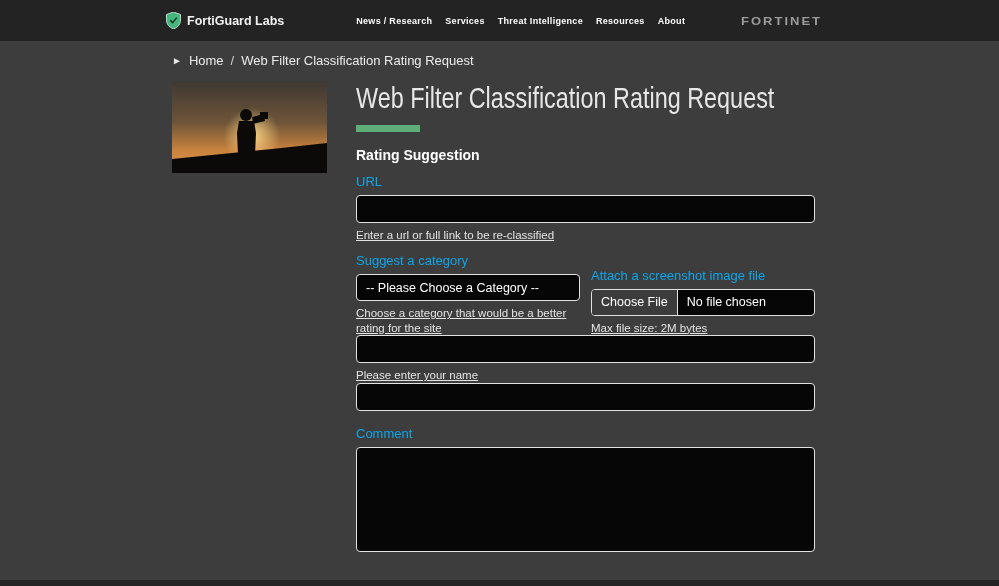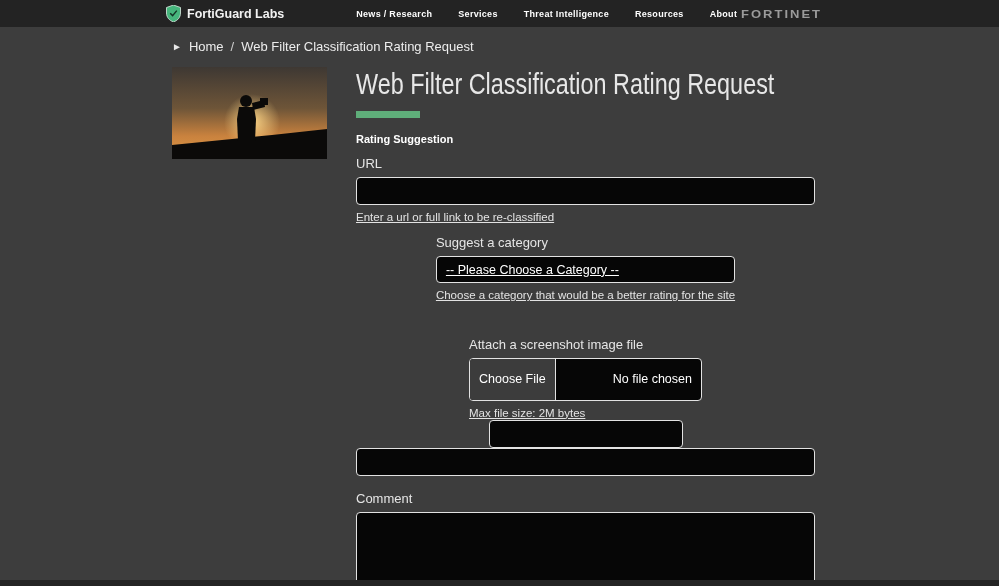--- a/index.html
+++ b/index.html
@@ -7,21 +7,21 @@
   body {
     background: #3d3d3d;
     font-family: "Liberation Sans", sans-serif;
     color: #fff;
     overflow: hidden;
     position: relative;
   }
 
   
   .navbar {
-    height: 27px;
+    height: 41px;
     background: #232323;
     display: flex;
     align-items: center;
     padding-left: 166px;
     padding-right: 177px;
   }
   .brand {
     display: flex;
     align-items: center;
     gap: 6px;
@@ -29,21 +29,21 @@
   }
   .brand-text {
     font-size: 12.5px;
     font-weight: bold;
     color: #f2f2f2;
     white-space: nowrap;
   }
   .nav-menu {
     display: flex;
     align-items: center;
-    gap: 26px;
+    gap: 13px;
     margin-left: 72px;
   }
   .nav-item {
     font-size: 9px;
     font-weight: bold;
     color: #ffffff;
     letter-spacing: .3px;
     cursor: pointer;
     white-space: nowrap;
   }
@@ -97,28 +97,28 @@
     line-height: 1.1;
   }
   .title-underline {
     width: 64px;
     height: 7px;
     margin-top: 11px;
     background: #5fae7a;
   }
 
   .section-heading {
-    font-size: 11px;
+    font-size: 14px;
     font-weight: bold;
     color: #ffffff;
     margin-top: 15px;
   }
   .field-label {
     font-size: 13px;
-    color: #e5e5e5;
+    color: #0ea5e9;
     margin: 11px 0 6px;
   }
   .text-input, .select-box, .file-box, .textarea-input {
     width: 100%;
     background: #060606;
     border: 1px solid #e2e2e2;
     border-radius: 4px;
     color: #fff;
     font-family: "Liberation Sans", sans-serif;
   }
@@ -130,60 +130,57 @@
   }
   .help-text {
     font-size: 11.5px;
     color: #e3e3e3;
     margin-top: 5px;
     line-height: 1.25;
     text-decoration: underline;
   }
   .two-col {
     display: flex;
-    gap: 23px;
-    align-items: center;
-    flex-direction: column;
+    gap: 11px;
+    align-items: flex-end;
   }
   .col { flex: 1 1 0; min-width: 0; }
 
   .select-box {
     height: 27px;
     display: flex;
     align-items: center;
     padding: 0 9px;
     font-size: 12.5px;
     cursor: pointer;
     white-space: nowrap;
-    text-decoration: underline;
   }
 
   .file-box {
-    height: 43px;
+    height: 27px;
     display: flex;
     align-items: stretch;
     overflow: hidden;
     cursor: pointer;
   }
   .file-btn {
     background: #3c3c3c;
     display: flex;
     align-items: center;
     padding: 0 9px;
     font-size: 12.5px;
     border-right: 1px solid #e2e2e2;
     white-space: nowrap;
   }
   .file-status {
     display: flex;
     align-items: center;
     padding: 2px 9px;
     font-size: 12.5px;
     white-space: nowrap;
-    margin-left: 48px;
   }
 
   .textarea-input {
     height: 105px;
     padding: 6px 8px;
     font-size: 13px;
     outline: none;
     resize: none;
   }
 
@@ -279,20 +276,21 @@
         </div>
         <div class="help-text">Max file size: 2M bytes</div>
       </div>
     </div>
 
     
 
     <div class="two-col">
       <div class="col">
         <input class="text-input" type="text" value="" style="">
+        <div class="help-text">Please enter your name</div>
       </div>
     </div>
 
     <input class="text-input" type="text" value="" style="">
 
     <div class="field-label" style="margin-top:15px;">Comment</div>
     <textarea class="textarea-input" style=""></textarea>
 
     
 

